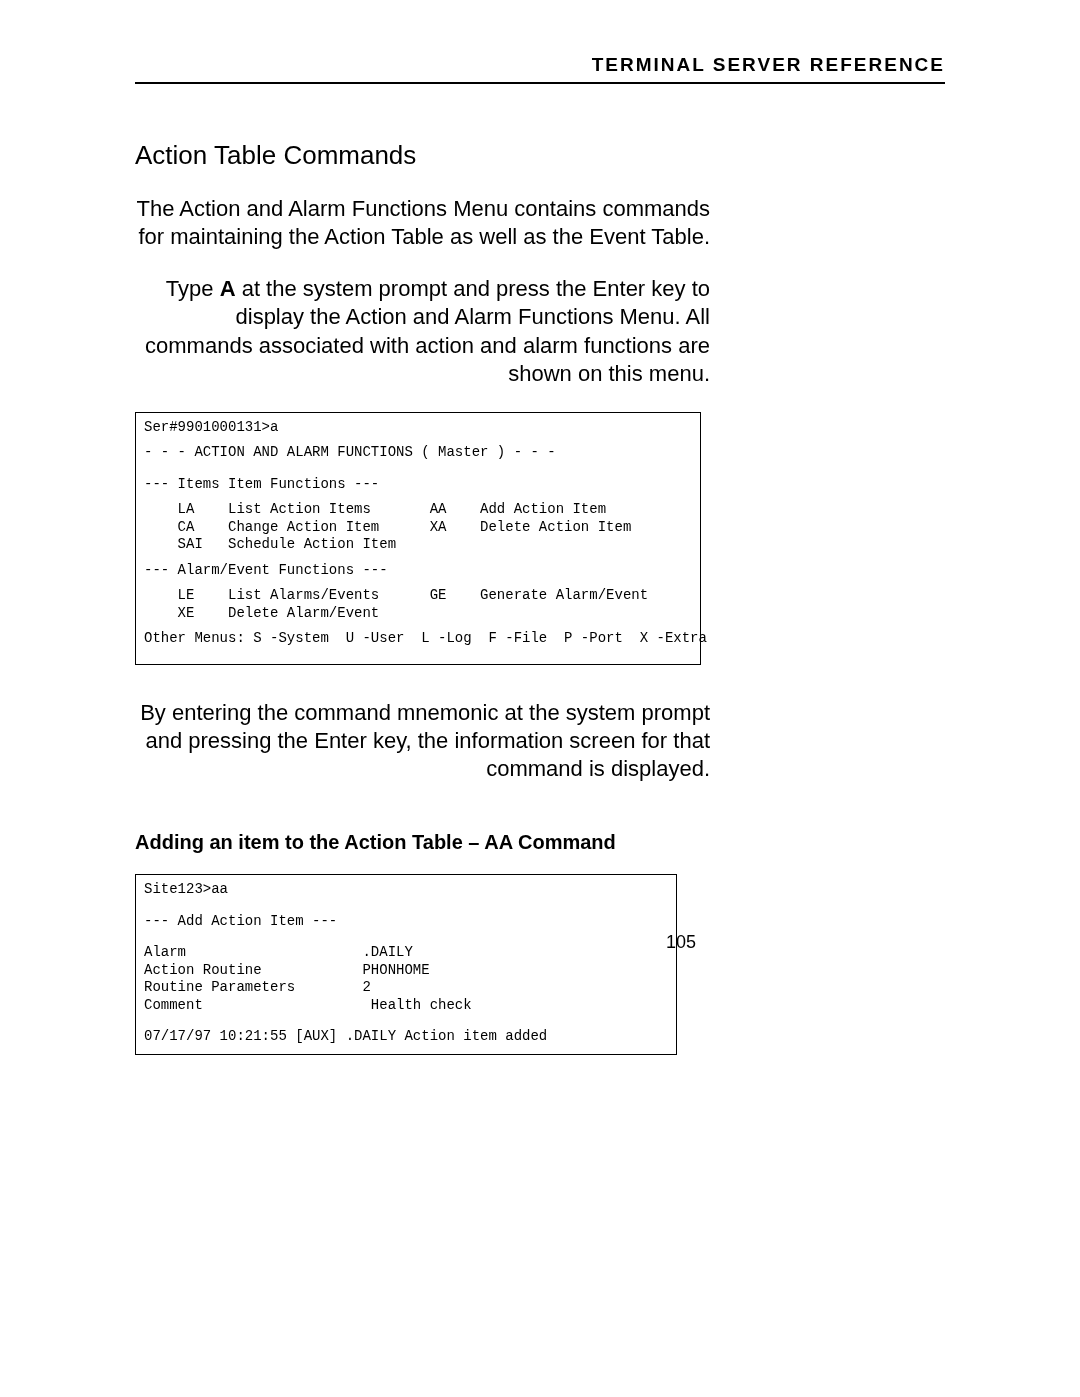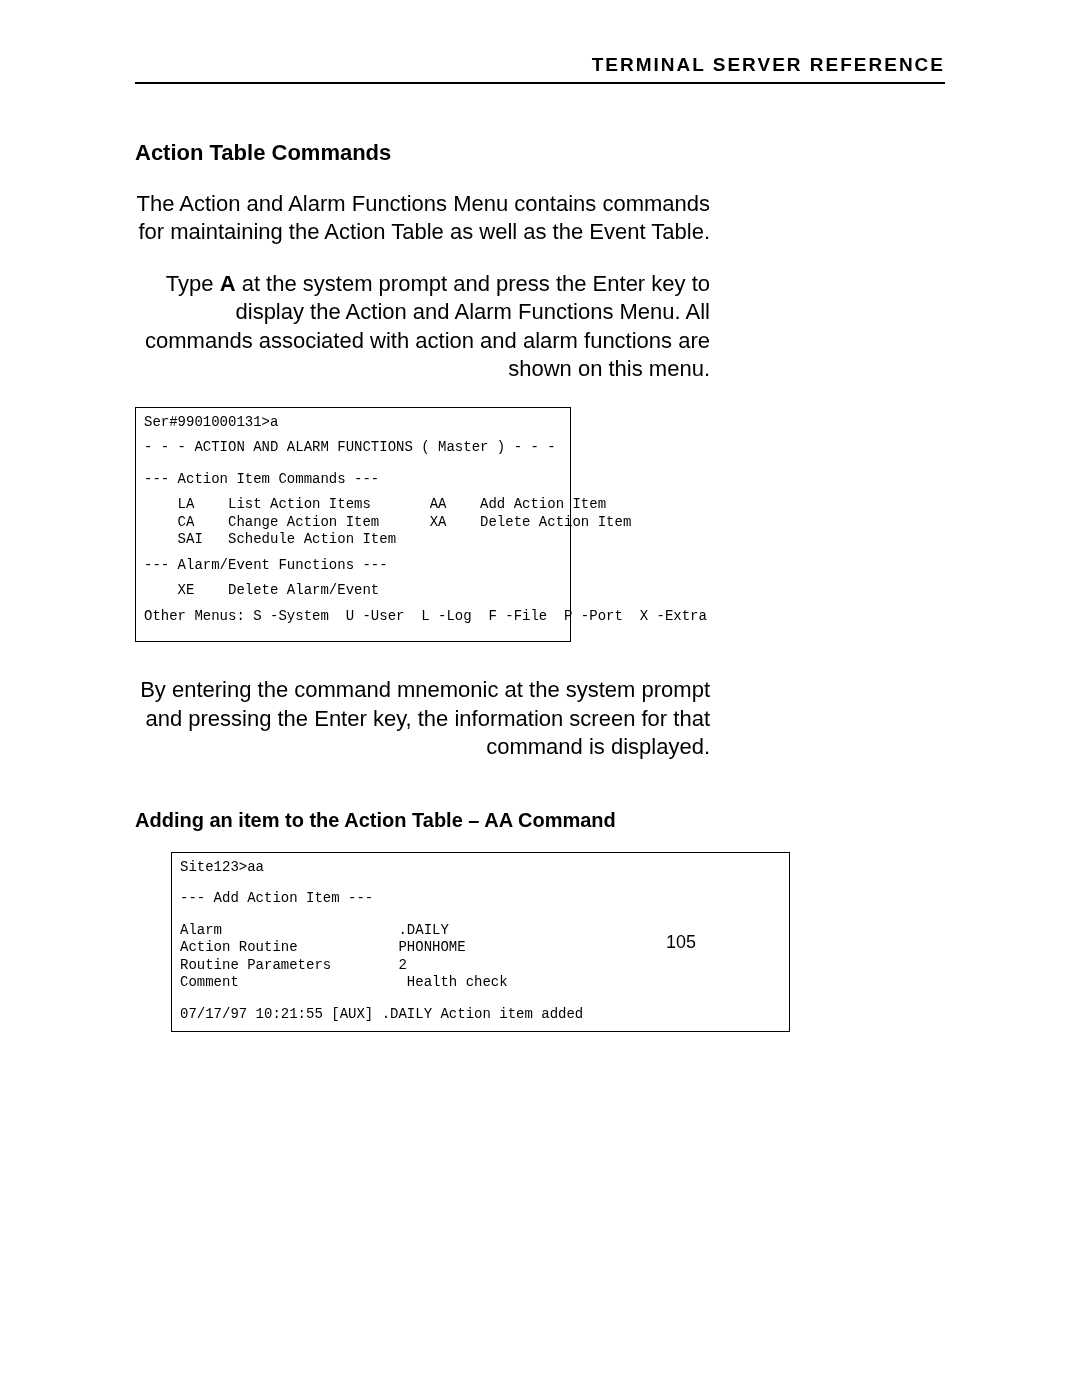--- a/index.html
+++ b/index.html
@@ -24,22 +24,22 @@
     letter-spacing: 2px;
     font-size: 19px;
     padding-bottom: 6px;
   }
   .rule {
     border-bottom: 2px solid #000;
     margin-bottom: 56px;
   }
   h1.section {
     font-family: Arial, Helvetica, sans-serif;
-    font-weight: 700;
-    font-size: 22px;
+    font-weight: 400;
+    font-size: 26px;
     margin: 0 0 24px 0;
   }
   h2.subsection {
     font-family: Arial, Helvetica, sans-serif;
     font-weight: 700;
     font-size: 20px;
     margin: 48px 0 20px 0;
   }
   p.body {
     font-size: 22px;
@@ -51,29 +51,28 @@
   .bold { font-weight: 700; }
   .term-box {
     border: 1px solid #000;
     padding: 6px 8px 8px 8px;
     font-family: "Courier New", Courier, monospace;
     font-size: 14px;
     line-height: 1.25;
     color: #000;
     background: #fff;
     margin-bottom: 34px;
-    width: 436px;
+    width: 566px;
     box-sizing: border-box;
   }
   .term-box .row { white-space: pre; }
   .term-box .spacer { height: 14px; }
   .term-box .spacer-sm { height: 8px; }
   .term-box2 {
-    width: 619px;
-    margin-left: 36px;
+    width: 542px;
   }
   .cursor {
     display: inline-block;
     width: 8px; height: 12px;
     background: #000;
     vertical-align: text-bottom;
     margin-left: 1px;
   }
   .page-number {
     position: absolute;
@@ -97,31 +96,32 @@
 
   <p class="body">
     <span>Type </span><span class="bold">A</span><span> at the system prompt and press the Enter key to display the Action and Alarm Functions Menu.  All commands associated with action and alarm functions are shown on this menu.</span>
   </p>
 
   <div class="term-box">
     <div class="row">Ser#9901000131&gt;a</div>
     <div class="spacer-sm"></div>
     <div class="row">- - - ACTION AND ALARM FUNCTIONS ( Master ) - - -</div>
     <div class="spacer"></div>
-    <div class="row">--- Action Item Commands ---</div>
+    <div class="row">--- Items Item Functions ---</div>
     <div class="spacer-sm"></div>
     <div id="menu-group1">
         <div class="row">    LA    List Action Items       AA    Add Action Item</div>
         <div class="row">    CA    Change Action Item      XA    Delete Action Item</div>
         <div class="row">    SAI   Schedule Action Item    </div>
       </div>
     <div class="spacer-sm"></div>
     <div class="row">--- Alarm/Event Functions ---</div>
     <div class="spacer-sm"></div>
     <div id="menu-group2">
+        <div class="row">    LE    List Alarms/Events      GE    Generate Alarm/Event</div>
         <div class="row">    XE    Delete Alarm/Event      </div>
       </div>
     <div class="spacer-sm"></div>
     <div class="row">Other Menus: S -System  U -User  L -Log  F -File  P -Port  X -Extra</div>
     <div class="spacer-sm"></div>
   </div>
 
   <p class="body">By entering the command mnemonic at the system prompt and pressing the Enter key, the information screen for that command is displayed.</p>
 
   <h2 class="subsection">Adding an item to the Action Table – AA Command</h2>

